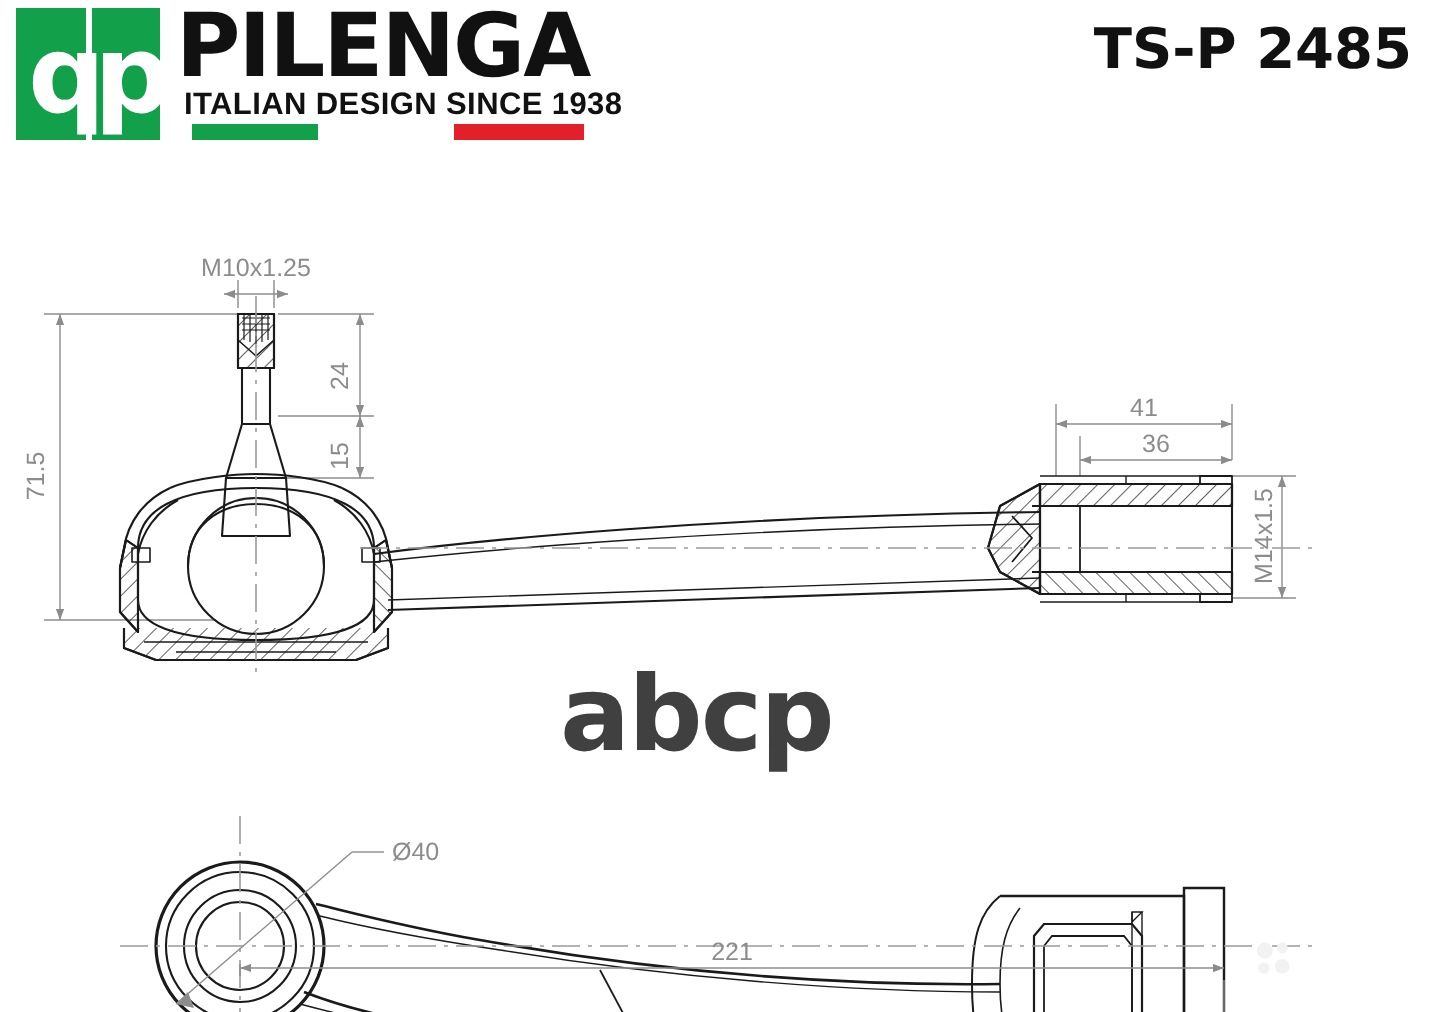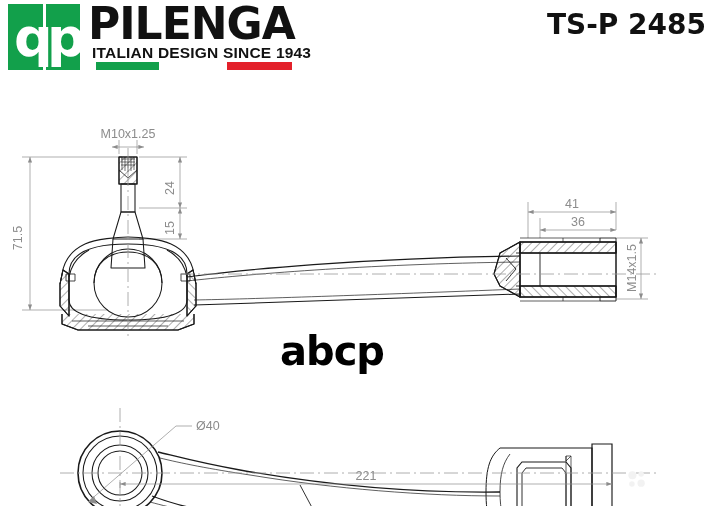--- a/index.html
+++ b/index.html
@@ -53,22 +53,22 @@
   }
 
   
   .drawing{position:absolute;left:0;top:78px;width:660px;height:428px;}
   .drawing svg{display:block;}
 
   
   .wm-abcp{
     position:absolute;left:280px;top:328px;
     font-family:"DejaVu Sans", sans-serif;
-    font-weight:700;font-size:40px;letter-spacing:-1px;
-    color:#000000;
+    font-weight:700;font-size:52px;letter-spacing:-1px;
+    color:#404040;
     user-select:none;
   }
   .wm-avito{
     position:absolute;left:628px;top:468px;
     font-family:"DejaVu Sans", sans-serif;
     font-weight:700;font-size:22px;
     color:#f4f4f4;
     user-select:none;
   }
   .wm-avito-mark{
@@ -82,21 +82,21 @@
 
   <div class="header">
 
     <div class="logo-mark">
       <span class="glyph q">q</span>
       <span class="glyph p">p</span>
       <span class="bar-split"></span>
     </div>
 
     <div class="brand">PILENGA</div>
-    <div class="tagline">ITALIAN DESIGN SINCE 1943</div>
+    <div class="tagline">ITALIAN DESIGN SINCE 1938</div>
     <div class="flag-green"></div>
     <div class="flag-red"></div>
 
     <div class="partno">TS-P 2485</div>
   </div>
 
   <div class="drawing">
     <svg width="720" height="428" viewBox="0 0 720 428" xmlns="http://www.w3.org/2000/svg">
       <defs>
         <pattern id="hatchR" width="6" height="6" patternTransform="rotate(45)" patternUnits="userSpaceOnUse">

